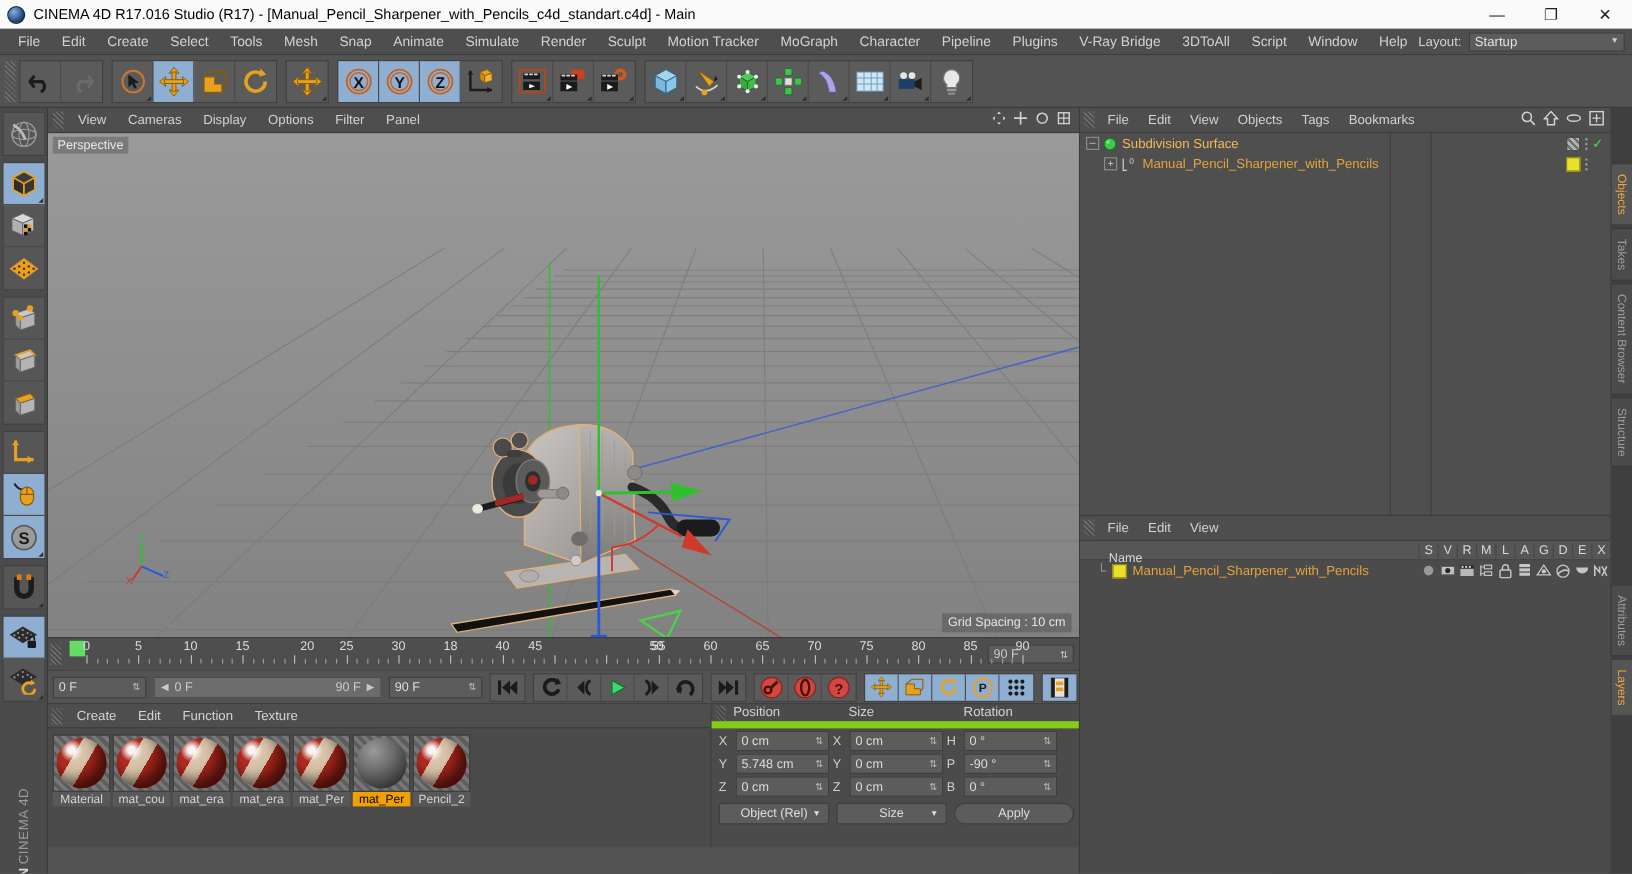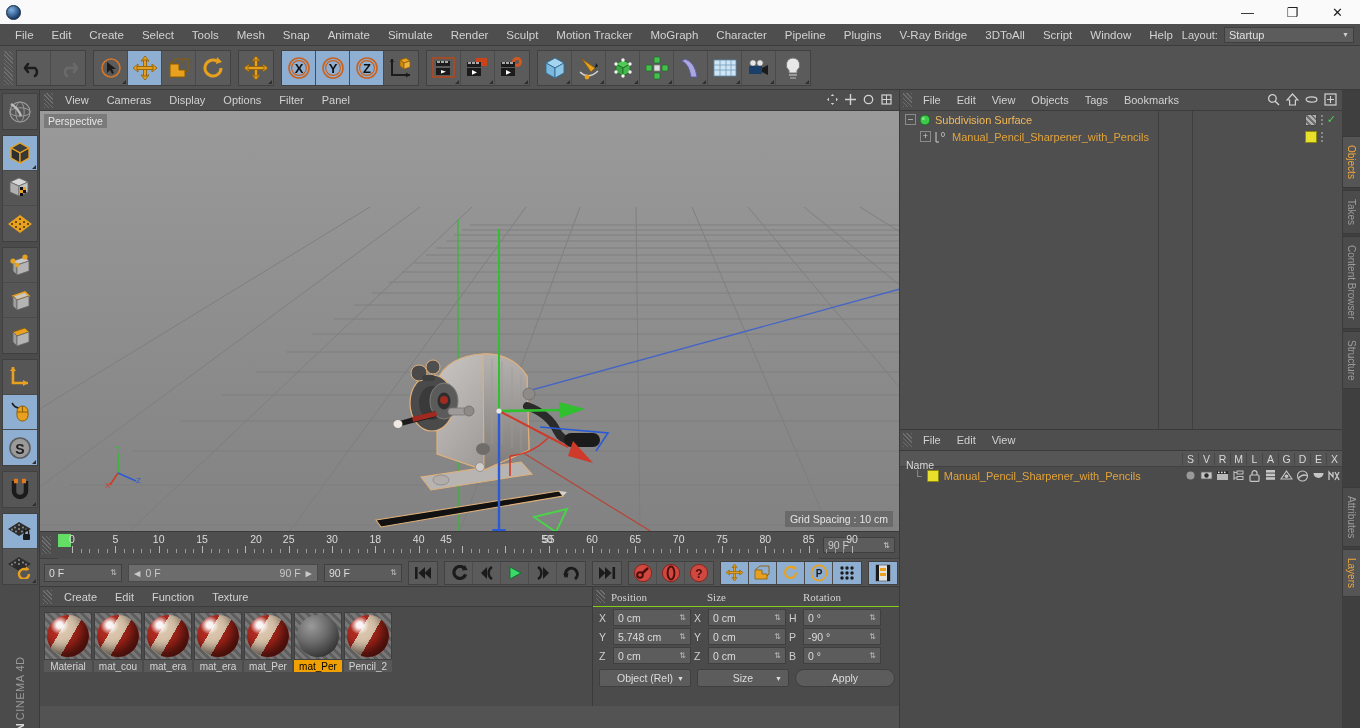--- a/index.html
+++ b/index.html
@@ -128,21 +128,21 @@
      linear-gradient(120deg, #b02b20 0 34%, #d9c3aa 34% 56%, #a32419 56% 100%);
      box-shadow:inset -6px -7px 11px rgba(0,0,0,.6); }
   .ball.grey { background:radial-gradient(circle at 34% 26%, #9a9a9a 0%, #6b6b6b 40%,
       #2b2b2b 85%, #161616 100%); }
   .matname { font-size:10px; text-align:center; color:#d4d4d4; padding-top:1px;
     overflow:hidden; white-space:nowrap; background:#585858; }
   .matname.sel { background:#f0a000; color:#000; }
 
   .coordpanel { flex:1; background:#4b4b4b; }
   .coordhead { height:20px; display:flex; align-items:center; padding-left:3px;
-    border-bottom:1px solid #84cc16;font-family:Liberation Serif, serif; }
+    border-bottom:6px solid #84cc16; }
   .coordhead span { font-size:11px; color:#d2d2d2; }
   .cgrip { width:9px; height:13px; margin-right:6px;
     background-image:repeating-linear-gradient(45deg,#6e6e6e 0 1px,transparent 1px 3px); }
   .crow { display:flex; align-items:center; padding:2px 4px 0 6px; gap:3px; }
   .clabel { width:11px; font-size:10.5px; color:#cfcfcf; }
   .cfield { width:78px; height:17px; background:#5c5c5c; border:1px solid #3f3f3f;
     display:flex; align-items:center; padding:0 4px; font-size:10.5px; color:#dcdcdc; }
   .cfield .sp { margin-left:auto; font-size:8px; color:#bbb; }
   .cbtnrow { display:flex; gap:6px; padding:5px 4px 0 6px; }
   .dropdown { width:92px; height:18px; background:#5c5c5c; border:1px solid #3f3f3f;
@@ -175,39 +175,40 @@
   .tag-sq { width:12px; height:12px; }
   .dots { display:flex; flex-direction:column; gap:2px; }
   .dots i { width:2px; height:2px; background:#9a9a9a; border-radius:50%; display:block; }
 
   .lmgr { flex:1; display:flex; flex-direction:column; }
   .lmgr-menu { height:21px; background:#4e4e4e; display:flex; align-items:center;
     padding-left:3px; border-bottom:1px solid #3c3c3c; }
   .lmgr-menu .mi { padding:0 8px; line-height:21px; font-size:11px; color:#d2d2d2; }
   .lhead { height:16px; display:flex; background:#565656; font-size:10.5px;
     color:#d9d9d9; align-items:center; border-bottom:1px solid #414141; }
-  .lhead .nm { flex:1; padding-left:6px;margin-top:12px; }
+  .lhead .nm { flex:1; padding-left:24px;margin-top:12px; }
   .lhead .cc { width:16px; text-align:center; border-left:1px solid #474747; }
   .lrow { height:17px; display:flex; align-items:center; font-size:11px; }
   .lrow .nm { flex:1; display:flex; align-items:center; padding-left:14px; gap:5px;
     color:#e2a33a; white-space:nowrap; }
   .lrow .cc { width:16px; display:flex; align-items:center; justify-content:center; }
 
   .vtabs { width:18px; background:#3f3f3f; display:flex; flex-direction:column;
     align-items:center; padding-top:46px; }
   .vtab { writing-mode:vertical-rl; font-size:10px; color:#9d9d9d;
     padding:8px 3px; background:#4b4b4b; margin-bottom:2px; border:1px solid #3a3a3a; }
   .vtab.act { color:#f0a83c; background:#555; }
   .vtab.sp { margin-top:96px; }
 </style>
 </head>
 <body>
 
 <div class="titlebar">
   <div class="appicon"></div>
+  <div class="ttext">CINEMA 4D R17.016 Studio (R17) - [Manual_Pencil_Sharpener_with_Pencils_c4d_standart.c4d] - Main</div>
   <div class="winbtns">
     <div>—</div>
     <div>❐</div>
     <div>✕</div>
   </div>
 </div>
 
 <div class="menubar">
   <div class="mi">File</div>
   <div class="mi">Edit</div>

